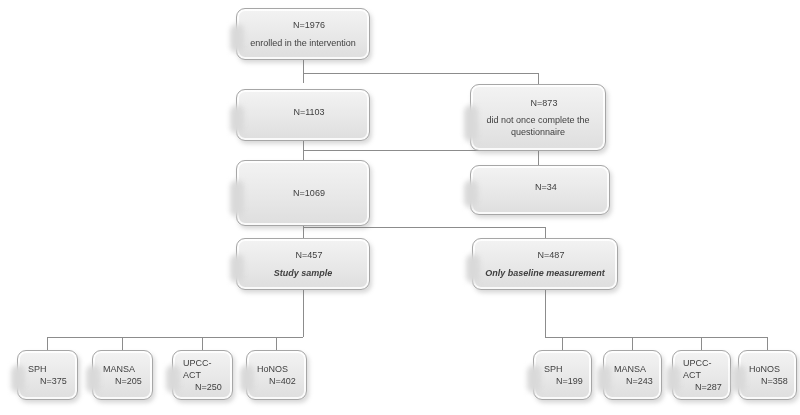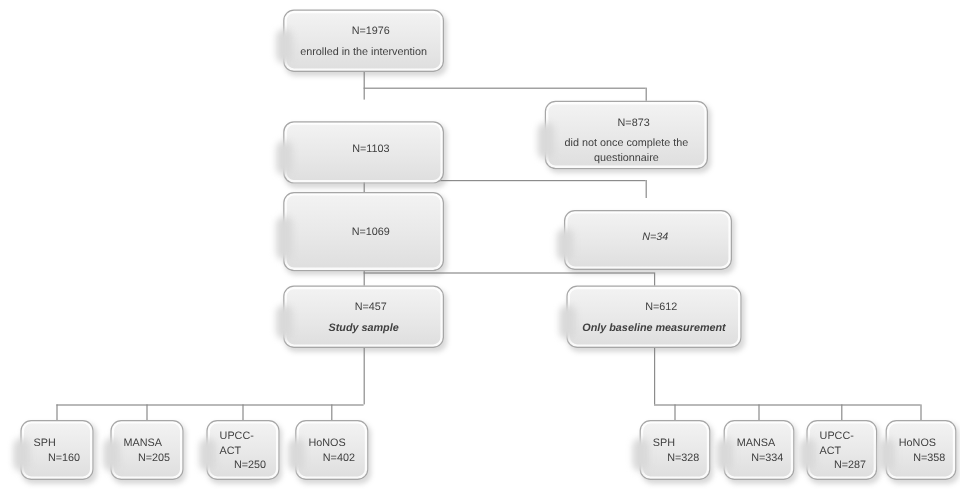--- a/index.html
+++ b/index.html
@@ -73,68 +73,68 @@
   <div class="vline" style="left:562px; top:337px; height:13px;"></div>
   <div class="vline" style="left:632px; top:337px; height:13px;"></div>
   <div class="vline" style="left:701px; top:337px; height:13px;"></div>
   <div class="vline" style="left:767px; top:337px; height:13px;"></div>
 
   <div class="node" style="left:236px; top:8px; width:134px; height:52px;">
     <div class="nval">N=1976</div>
     <div class="nlabel">enrolled in the intervention</div>
   </div>
 
-  <div class="node" style="left:236px; top:101px; width:134px; height:52px;gap:39px;">
+  <div class="node" style="left:236px; top:89px; width:134px; height:52px;gap:39px;">
     <div class="nval">N=1103</div>
   </div>
-  <div class="node" style="left:454px; top:84px; width:136px; height:57px;justify-content:flex-end;">
+  <div class="node" style="left:470px; top:84px; width:136px; height:67px;">
     <div class="nval">N=873</div>
     <div class="nlabel">did not once complete the questionnaire</div>
   </div>
 
   <div class="node single" style="left:236px; top:160px; width:134px; height:66px;">
     <div class="nval">N=1069</div>
   </div>
-  <div class="node" style="left:470px; top:175px; width:140px; height:50px;font-style:italic;">
+  <div class="node" style="left:470px; top:165px; width:140px; height:50px;">
     <div class="nval">N=34</div>
   </div>
 
   <div class="node" style="left:236px; top:238px; width:134px; height:52px;">
     <div class="nval">N=457</div>
     <div class="nlabel bold">Study sample</div>
   </div>
   <div class="node" style="left:472px; top:238px; width:146px; height:52px;">
-    <div class="nval">N=612</div>
+    <div class="nval">N=487</div>
     <div class="nlabel bold">Only baseline measurement</div>
   </div>
 
   <div class="node small" style="left:17px; top:350px; width:61px; height:50px;">
     <div>SPH</div>
-    <div class="nval">N=160</div>
+    <div class="nval">N=375</div>
   </div>
   <div class="node small" style="left:92px; top:350px; width:61px; height:50px;">
     <div>MANSA</div>
     <div class="nval">N=205</div>
   </div>
   <div class="node small" style="left:172px; top:350px; width:61px; height:50px;">
     <div>UPCC-ACT</div>
     <div class="nval">N=250</div>
   </div>
   <div class="node small" style="left:246px; top:350px; width:61px; height:50px;">
     <div>HoNOS</div>
     <div class="nval">N=402</div>
   </div>
 
   <div class="node small" style="left:533px; top:350px; width:59px; height:50px;">
     <div>SPH</div>
-    <div class="nval">N=328</div>
+    <div class="nval">N=199</div>
   </div>
   <div class="node small" style="left:603px; top:350px; width:59px; height:50px;">
     <div>MANSA</div>
-    <div class="nval">N=334</div>
+    <div class="nval">N=243</div>
   </div>
   <div class="node small" style="left:672px; top:350px; width:59px; height:50px;">
     <div>UPCC-ACT</div>
     <div class="nval">N=287</div>
   </div>
   <div class="node small" style="left:738px; top:350px; width:59px; height:50px;">
     <div>HoNOS</div>
     <div class="nval">N=358</div>
   </div>
 

